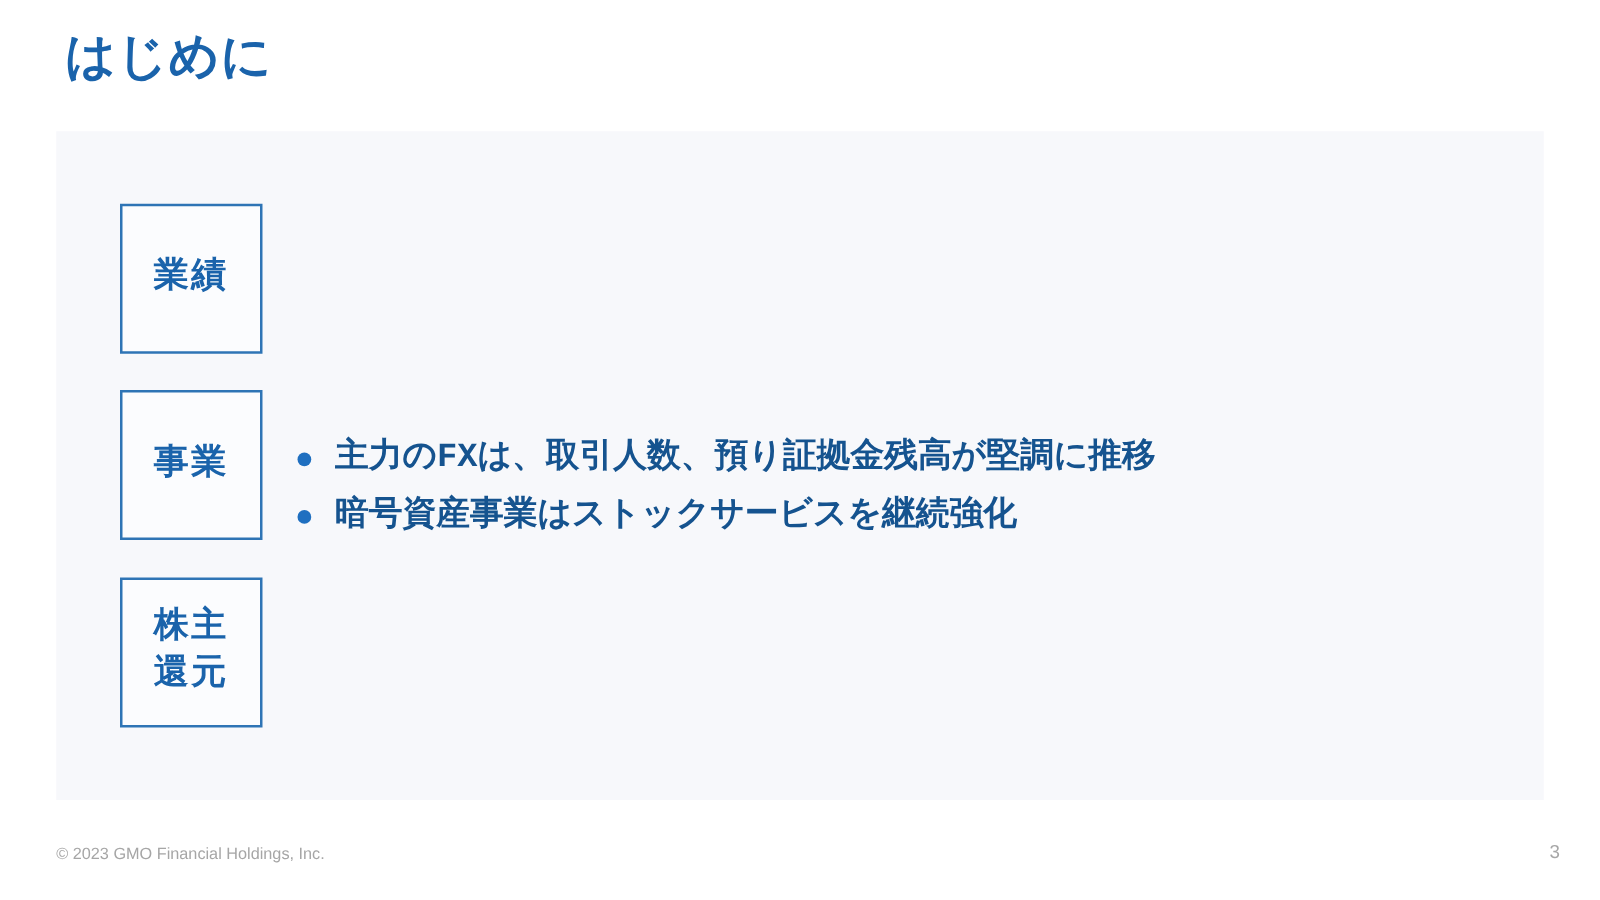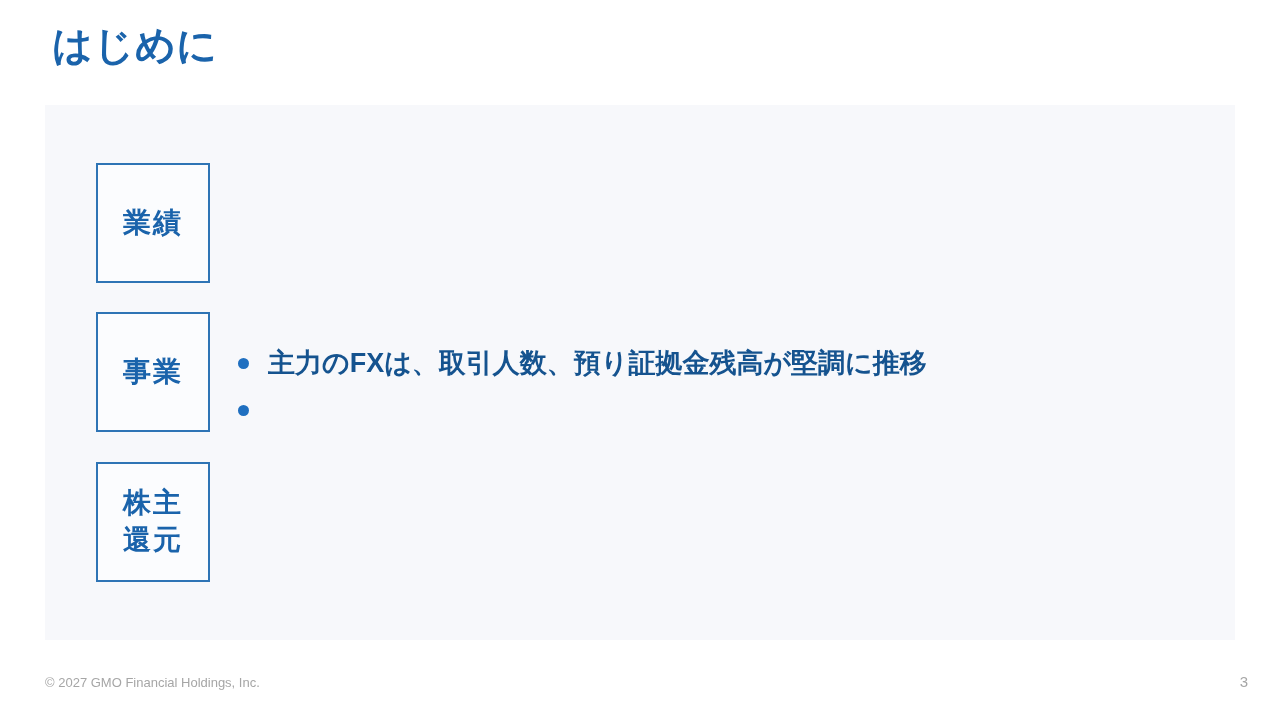--- a/index.html
+++ b/index.html
@@ -44,21 +44,22 @@
     top: 105px;
     width: 1190px;
     height: 535px;
     background: #f7f8fb;
   }
 
   
   .row {
     position: absolute;
     display: flex;
-    align-items: center;
+    align-items: flex-end;
+    font-family: Liberation Mono, monospace;
   }
   .row-0 { left: 51px; top: 58px; }
   .row-1 { left: 51px; top: 207px; }
   .row-2 { left: 51px; top: 357px; }
 
   
   .cat-box {
     width: 114px;
     height: 120px;
     border: 2px solid #2e74b5;
@@ -146,30 +147,31 @@
       <div class="cat-box">
         <div class="cat-label">事業</div>
       </div>
       <div class="bullets">
         <div class="bullet-item">
           <span class="bullet-dot"></span>
           <span class="bullet-text">主力のFXは、取引人数、預り証拠金残高が堅調に推移</span>
         </div>
         <div class="bullet-item">
           <span class="bullet-dot"></span>
+          <span class="bullet-text">暗号資産事業はストックサービスを継続強化</span>
         </div>
       </div>
     </div>
 
     <div class="row row-2">
       <div class="cat-box">
         <div class="cat-label">株主
 還元</div>
       </div>
     </div>
 
   </div>
 
-  <div class="footer-copyright">© 2027 GMO Financial Holdings, Inc.</div>
+  <div class="footer-copyright">© 2023 GMO Financial Holdings, Inc.</div>
 
   <div class="footer-pagenum">3</div>
 
 </div>
 
 </body></html>

